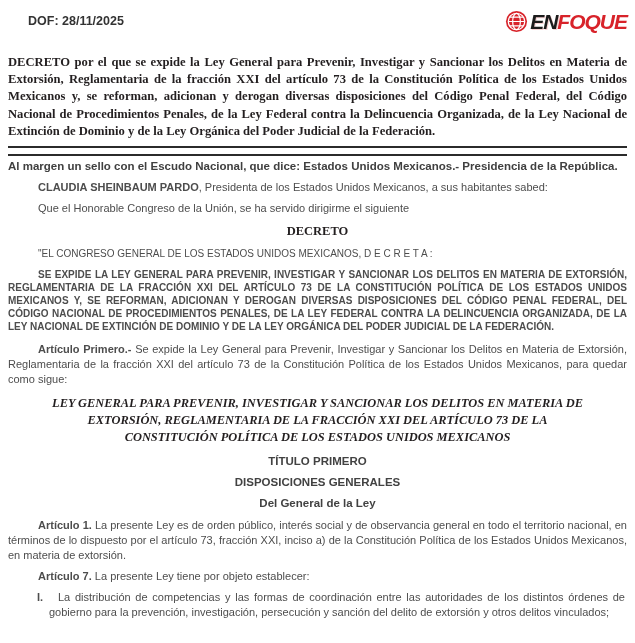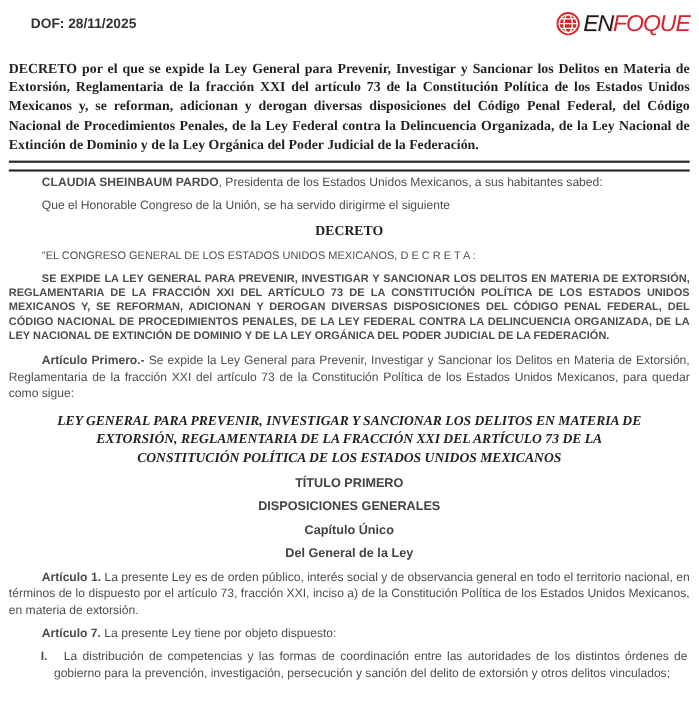--- a/index.html
+++ b/index.html
@@ -8,21 +8,21 @@
     font-family:"Liberation Sans",sans-serif;
     color:#4d4d4d;
     -webkit-font-smoothing:antialiased;
   }
   .page{padding:0 8px;}
 
   
   .topbar{display:flex;justify-content:space-between;align-items:flex-start;padding-top:10px;height:30px;}
   .dof-label{font-weight:bold;font-size:12.5px;color:#333333;padding-top:4px;padding-left:20px;}
   .logo{display:flex;align-items:center;gap:2px;}
-  .logo-text{font-family:"Liberation Sans",sans-serif;font-weight:400;font-style:italic;font-size:21px;letter-spacing:-1px;line-height:23px;}
+  .logo-text{font-family:"Liberation Sans",sans-serif;font-weight:700;font-style:italic;font-size:21px;letter-spacing:-1px;line-height:23px;}
   .logo-en{color:#1b1b1b;text-shadow:1px 1px 0 #d8232a33;}
   .logo-foque{color:#d8232a;}
 
   
   .decree-title{
     font-family:"Liberation Serif",serif;font-weight:bold;
     font-size:12.6px;line-height:17.2px;color:#231f20;
     text-align:justify;margin:14px 0 6px 0;
   }
   .double-rule{height:6px;border-top:2px solid #2b2b2b;border-bottom:2px solid #2b2b2b;margin:0 0 3px 0;}
@@ -73,42 +73,42 @@
         </svg>
       </span>
       <span class="logo-text"><span class="logo-en">EN</span><span class="logo-foque">FOQUE</span></span>
     </div>
   </div>
 
   <p class="decree-title">DECRETO por el que se expide la Ley General para Prevenir, Investigar y Sancionar los Delitos en Materia de Extorsión, Reglamentaria de la fracción XXI del artículo 73 de la Constitución Política de los Estados Unidos Mexicanos y, se reforman, adicionan y derogan diversas disposiciones del Código Penal Federal, del Código Nacional de Procedimientos Penales, de la Ley Federal contra la Delincuencia Organizada, de la Ley Nacional de Extinción de Dominio y de la Ley Orgánica del Poder Judicial de la Federación.</p>
 
   <div class="double-rule"></div>
 
+  <p class="margin-note">Al margen un sello con el Escudo Nacional, que dice: Estados Unidos Mexicanos.- Presidencia de la República.</p>
 
   <p class="body indent"><span class="b">CLAUDIA SHEINBAUM PARDO</span><span>, Presidenta de los Estados Unidos Mexicanos, a sus habitantes sabed:</span></p>
 
   <p class="body indent">Que el Honorable Congreso de la Unión, se ha servido dirigirme el siguiente</p>
 
   <div class="decreto-heading">DECRETO</div>
 
   <p class="congress-decreta">"EL CONGRESO GENERAL DE LOS ESTADOS UNIDOS MEXICANOS, D E C R E T A :</p>
 
   <p class="expide">SE EXPIDE LA LEY GENERAL PARA PREVENIR, INVESTIGAR Y SANCIONAR LOS DELITOS EN MATERIA DE EXTORSIÓN, REGLAMENTARIA DE LA FRACCIÓN XXI DEL ARTÍCULO 73 DE LA CONSTITUCIÓN POLÍTICA DE LOS ESTADOS UNIDOS MEXICANOS Y, SE REFORMAN, ADICIONAN Y DEROGAN DIVERSAS DISPOSICIONES DEL CÓDIGO PENAL FEDERAL, DEL CÓDIGO NACIONAL DE PROCEDIMIENTOS PENALES, DE LA LEY FEDERAL CONTRA LA DELINCUENCIA ORGANIZADA, DE LA LEY NACIONAL DE EXTINCIÓN DE DOMINIO Y DE LA LEY ORGÁNICA DEL PODER JUDICIAL DE LA FEDERACIÓN.</p>
 
   <p class="body indent just"><span class="b">Artículo Primero.-</span><span> Se expide la Ley General para Prevenir, Investigar y Sancionar los Delitos en Materia de Extorsión, Reglamentaria de la fracción XXI del artículo 73 de la Constitución Política de los Estados Unidos Mexicanos, para quedar como sigue:</span></p>
 
   <div class="law-title">LEY GENERAL PARA PREVENIR, INVESTIGAR Y SANCIONAR LOS DELITOS EN MATERIA DE EXTORSIÓN, REGLAMENTARIA DE LA FRACCIÓN XXI DEL ARTÍCULO 73 DE LA CONSTITUCIÓN POLÍTICA DE LOS ESTADOS UNIDOS MEXICANOS</div>
 
   <div class="center-head">TÍTULO PRIMERO</div>
   <div class="center-head">DISPOSICIONES GENERALES</div>
-  <div class="center-head">Capítulo Único</div>
   <div class="center-head">Del General de la Ley</div>
 
   <p class="body indent just"><span class="b">Artículo 1.</span><span> La presente Ley es de orden público, interés social y de observancia general en todo el territorio nacional, en términos de lo dispuesto por el artículo 73, fracción XXI, inciso a) de la Constitución Política de los Estados Unidos Mexicanos, en materia de extorsión.</span></p>
 
-  <p class="body indent"><span class="b">Artículo 7.</span><span> La presente Ley tiene por objeto dispuesto:</span></p>
+  <p class="body indent"><span class="b">Artículo 7.</span><span> La presente Ley tiene por objeto establecer:</span></p>
 
   <div class="fraction">
     <div class="num">I.</div>
     <div class="ftext">La distribución de competencias y las formas de coordinación entre las autoridades de los distintos órdenes de gobierno para la prevención, investigación, persecución y sanción del delito de extorsión y otros delitos vinculados;</div>
   </div>
 
 </div>
 
 </body></html>

